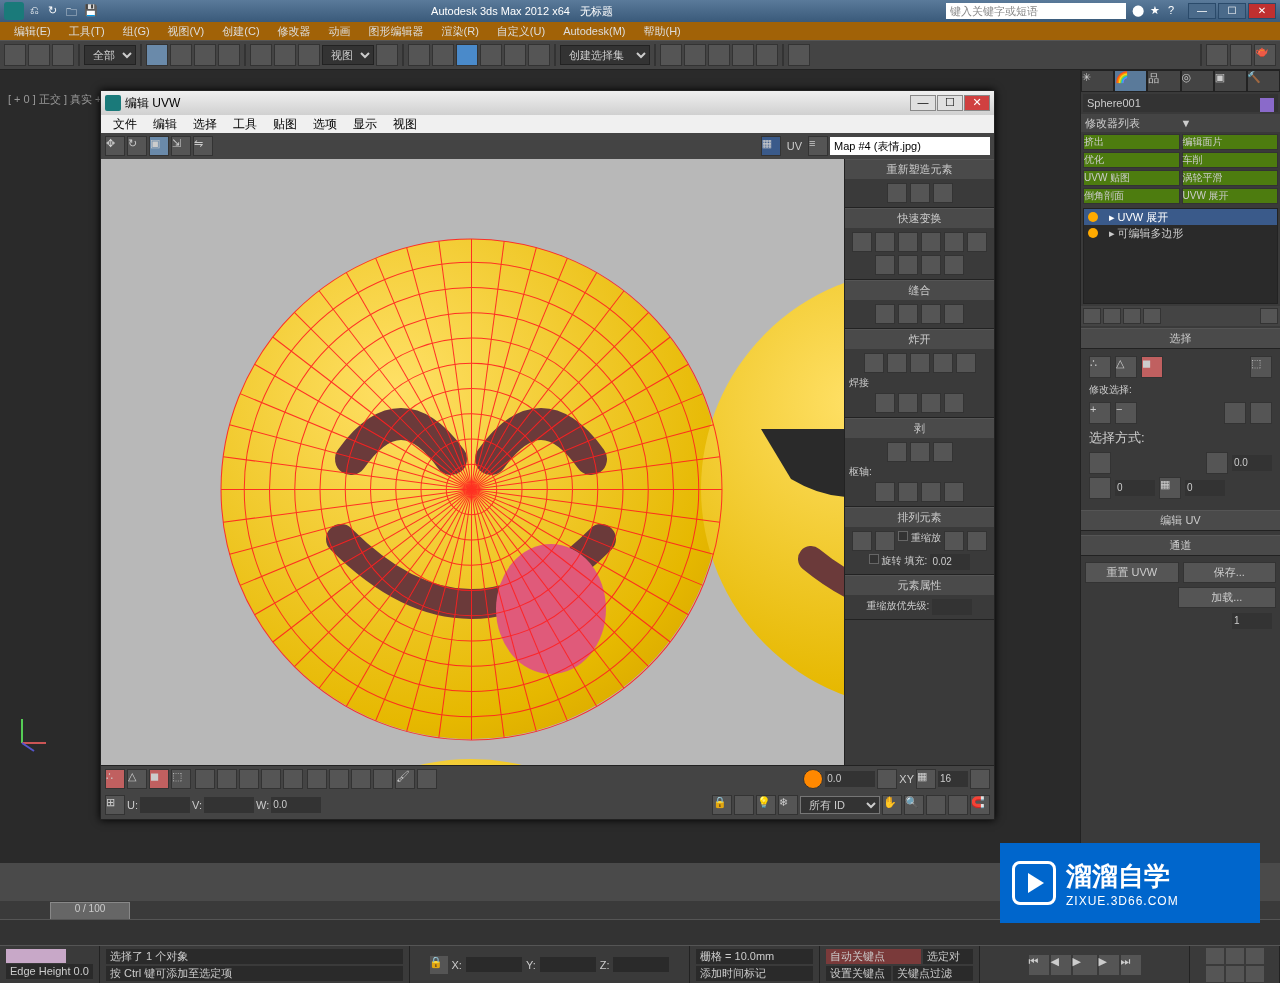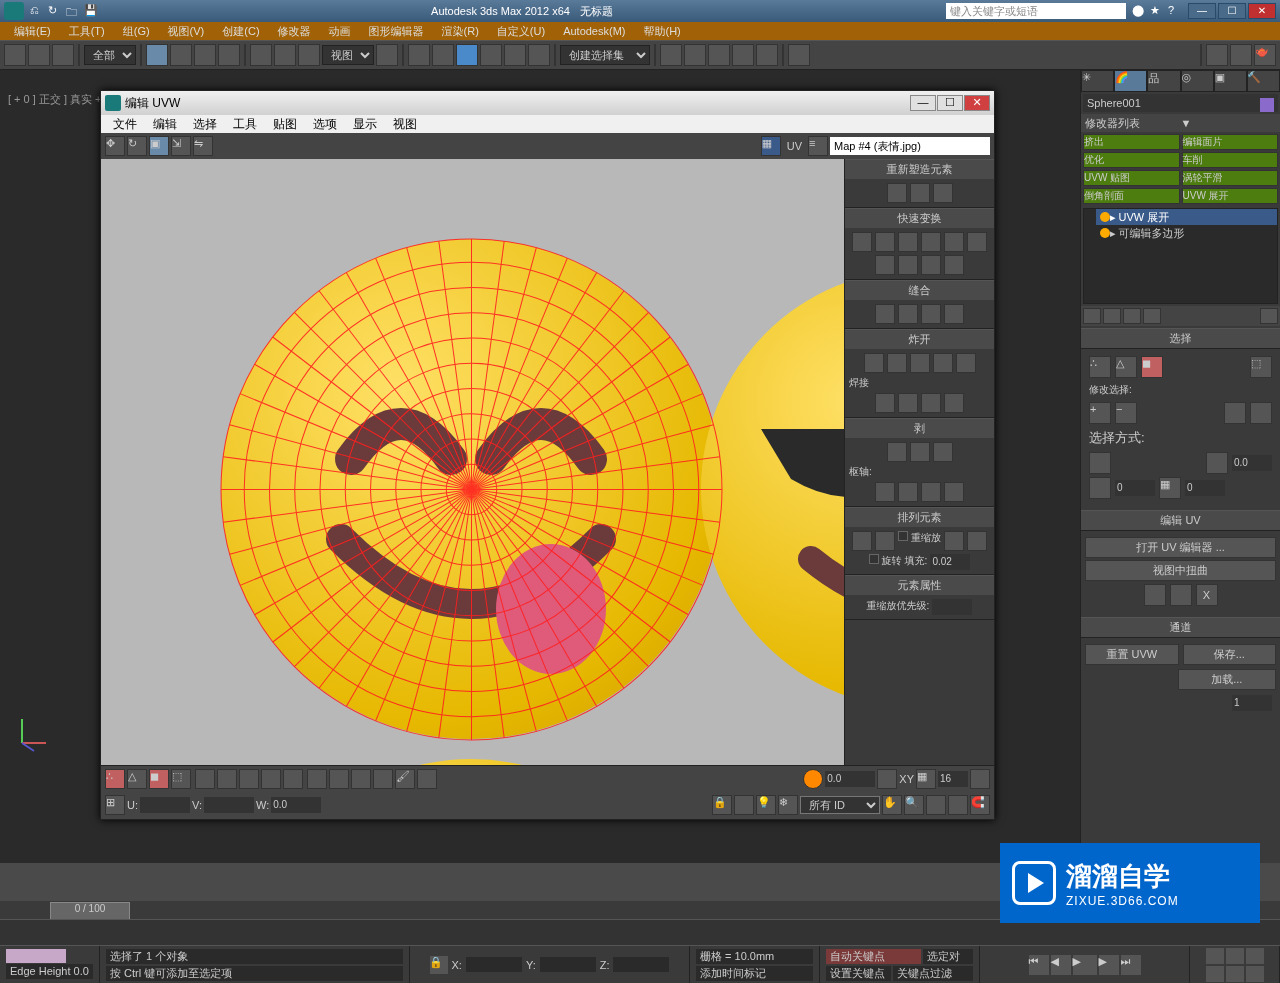--- a/index.html
+++ b/index.html
@@ -53,21 +53,21 @@
 .cmdpanel { width:200px; background:#3a3a3a; border-left:1px solid #222; display:flex; flex-direction:column; overflow:hidden;}
 .cmdtabs { height:22px; display:flex; background:#333; }
 .cmdtabs div { flex:1; height:22px; background:#444; border:1px solid #222; }
 .cmdtabs div.active { background:#5a7a9a; }
 .objname { height:18px; background:#333; margin:2px; padding:0 4px; line-height:18px; font-size:11px; }
 .modlist-h { height:18px; display:flex; align-items:center; padding:0 4px; background:#444; }
 .modlist-h span { flex:1; font-size:11px; }
 .modbtns { display:grid; grid-template-columns:1fr 1fr; gap:2px; padding:2px; }
 .modbtns div { height:16px; background:#4d7c0f; border:1px solid #333; text-align:left; font-size:10px; line-height:14px; }
 .modstack { height:96px; background:#2a2a2a; margin:2px; border:1px solid #222; }
-.modstack .item { height:16px; padding:0 4px; display:flex; align-items:center; font-size:11px; gap:0;margin-left:12px; }
+.modstack .item { height:16px; padding:0 4px; display:flex; align-items:center; font-size:11px; gap:11px; }
 .modstack .item.sel { background:#3a5a8a; color:#fff; }
 .modstack .bulb { width:10px; height:10px; background:#ffaa00; border-radius:50%; }
 .stacktb { height:20px; display:flex; gap:2px; padding:2px; background:#444; }
 .stacktb .tb { width:18px; height:16px; background:#555; border:1px solid #333; }
 .cmdroll { margin:2px 0; }
 .cmdroll .h { background:#4a4a4a; padding:2px 6px; text-align:center; font-size:11px; border-top:1px solid #555; border-bottom:1px solid #222; }
 .cmdroll .b { padding:4px; }
 .cmdroll .btn { background:#555; border:1px solid #333; padding:2px 4px; text-align:center; font-size:11px; margin:2px 0; }
 .selrow { display:flex; gap:4px; align-items:center; margin:3px 0; padding:0 4px; }
 .selrow .sb { width:22px; height:22px; background:#555; border:1px solid #333; }
@@ -505,29 +505,20 @@
             <div class="sb"></div>
             <div class="spinfld">0</div>
             <div class="sb">▦</div>
             <div class="spinfld">0</div>
           </div>
       </div>
     </div>
 
     <div class="cmdroll">
         <div class="h">编辑 UV</div>
-      <div class="b">
-        <div class="btn">打开 UV 编辑器 ...</div>
-        <div class="btn">视图中扭曲</div>
-        <div class="selrow" style="justify-content:center">
-          <div class="sb"></div>
-          <div class="sb"></div>
-          <div class="sb" style="text-align:center;line-height:20px">X</div>
-        </div>
-      </div>
     </div>
 
     <div class="cmdroll">
         <div class="h">通道</div>
       <div class="b">
         <div style="display:flex;gap:4px">
           <div class="btn" style="flex:1">重置 UVW</div>
           <div class="btn" style="flex:1">保存...</div>
         </div>
         <div style="display:flex;gap:4px">

